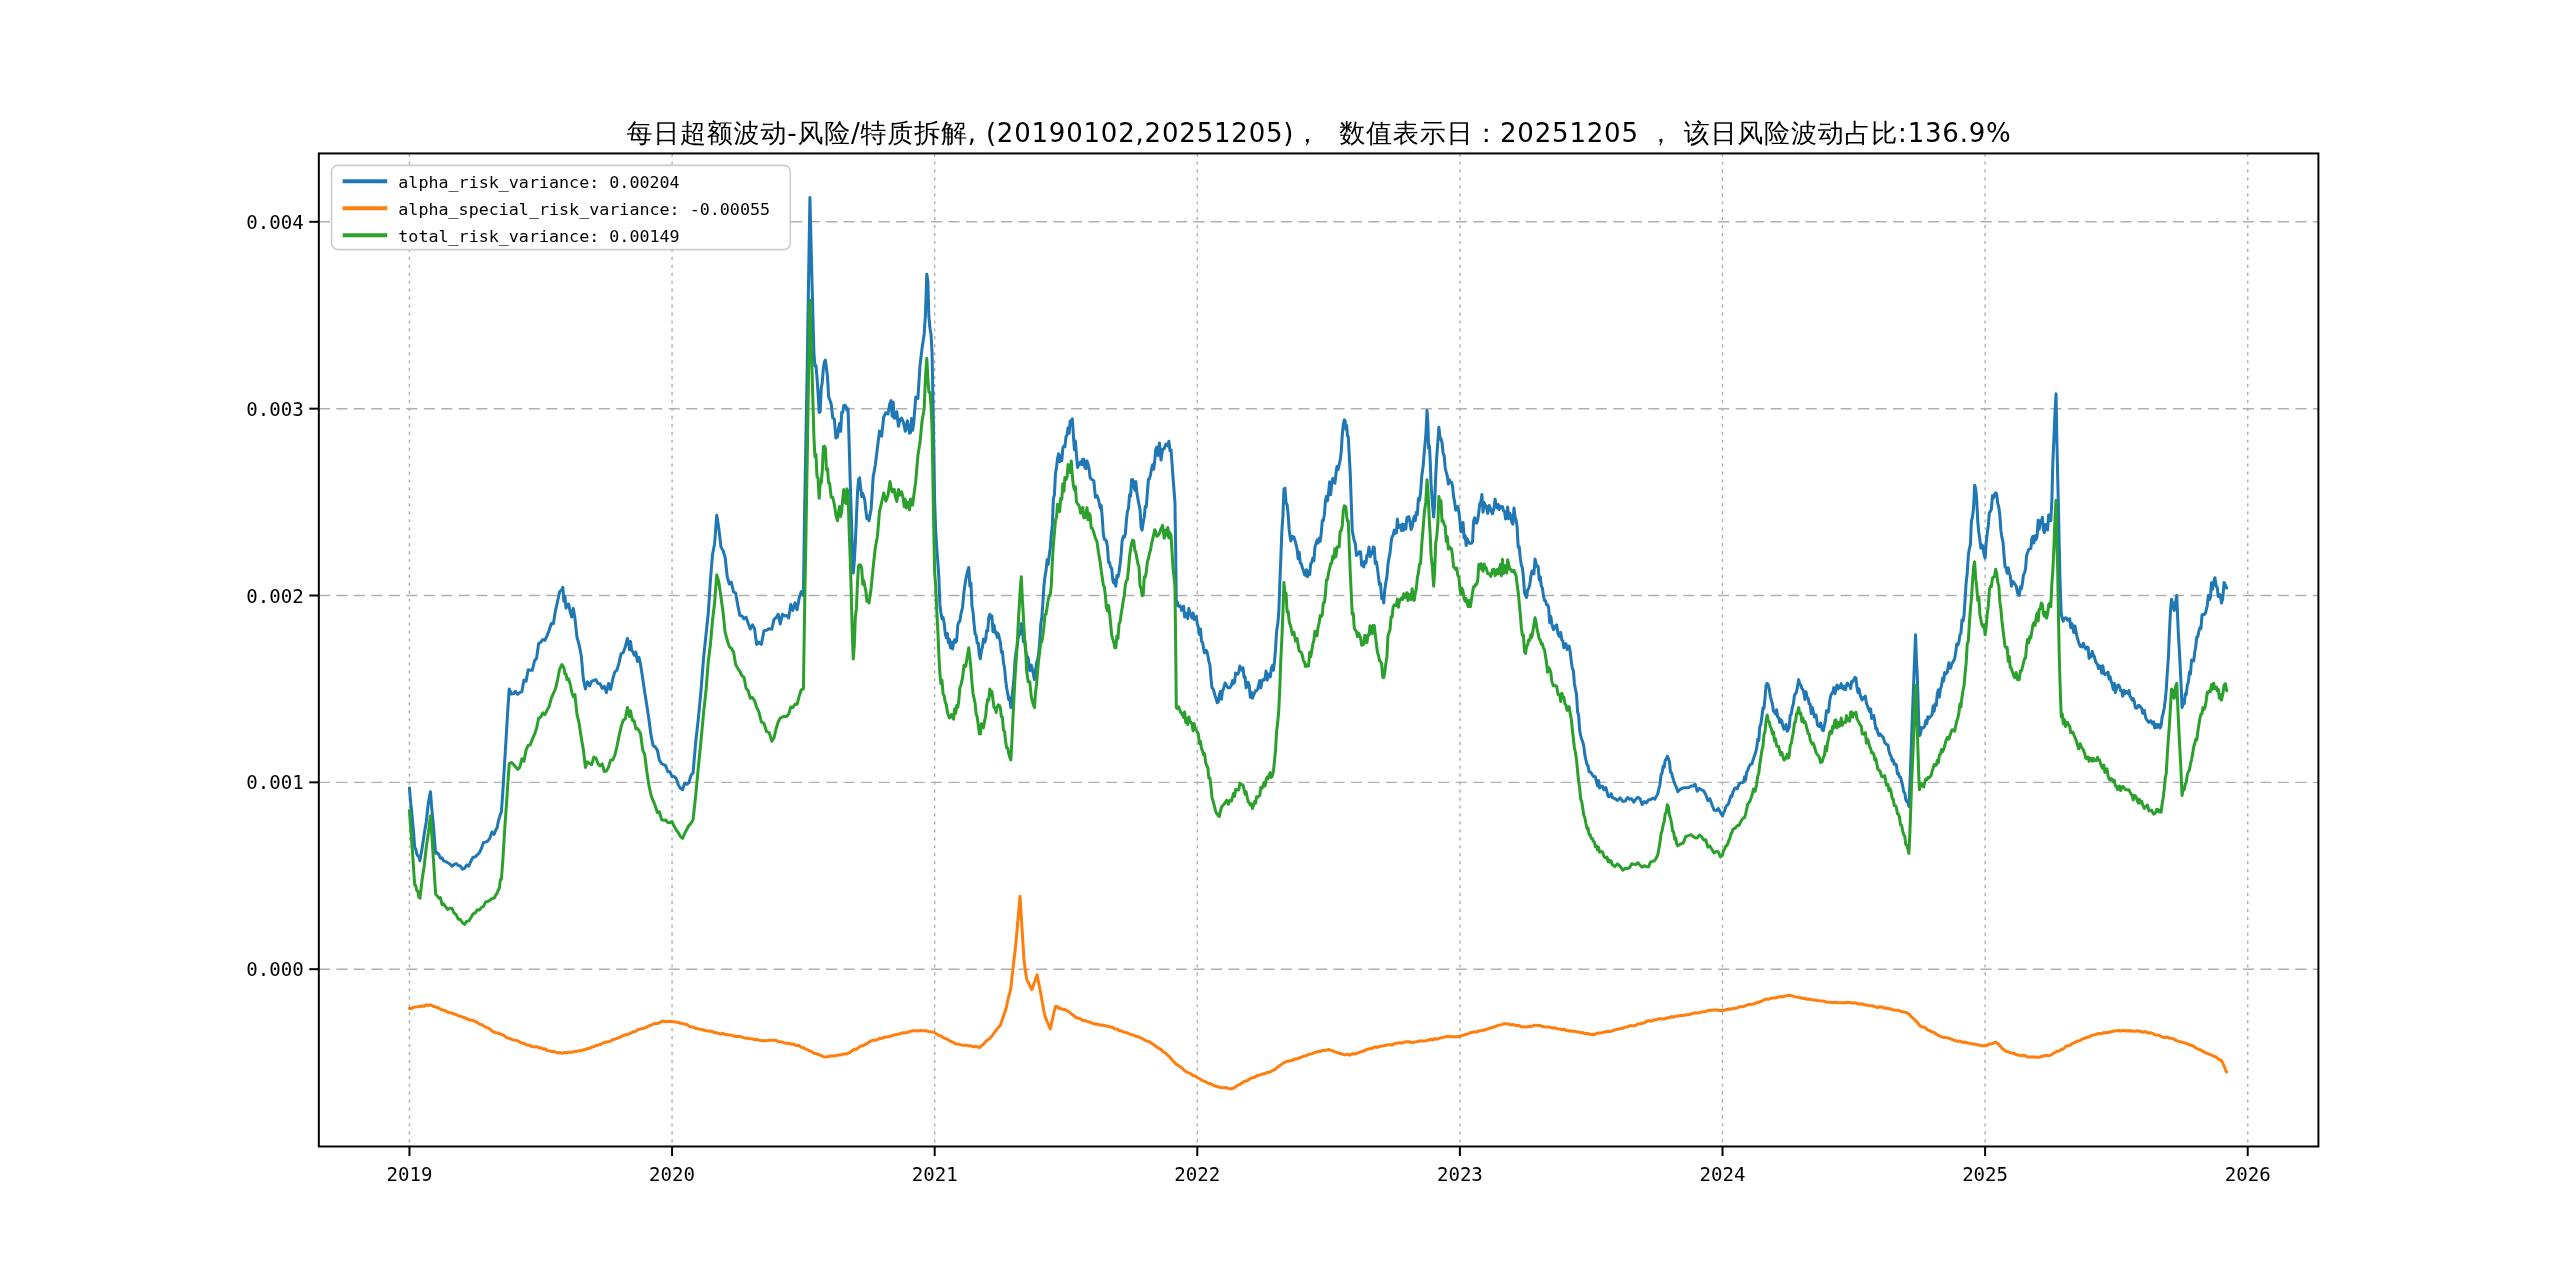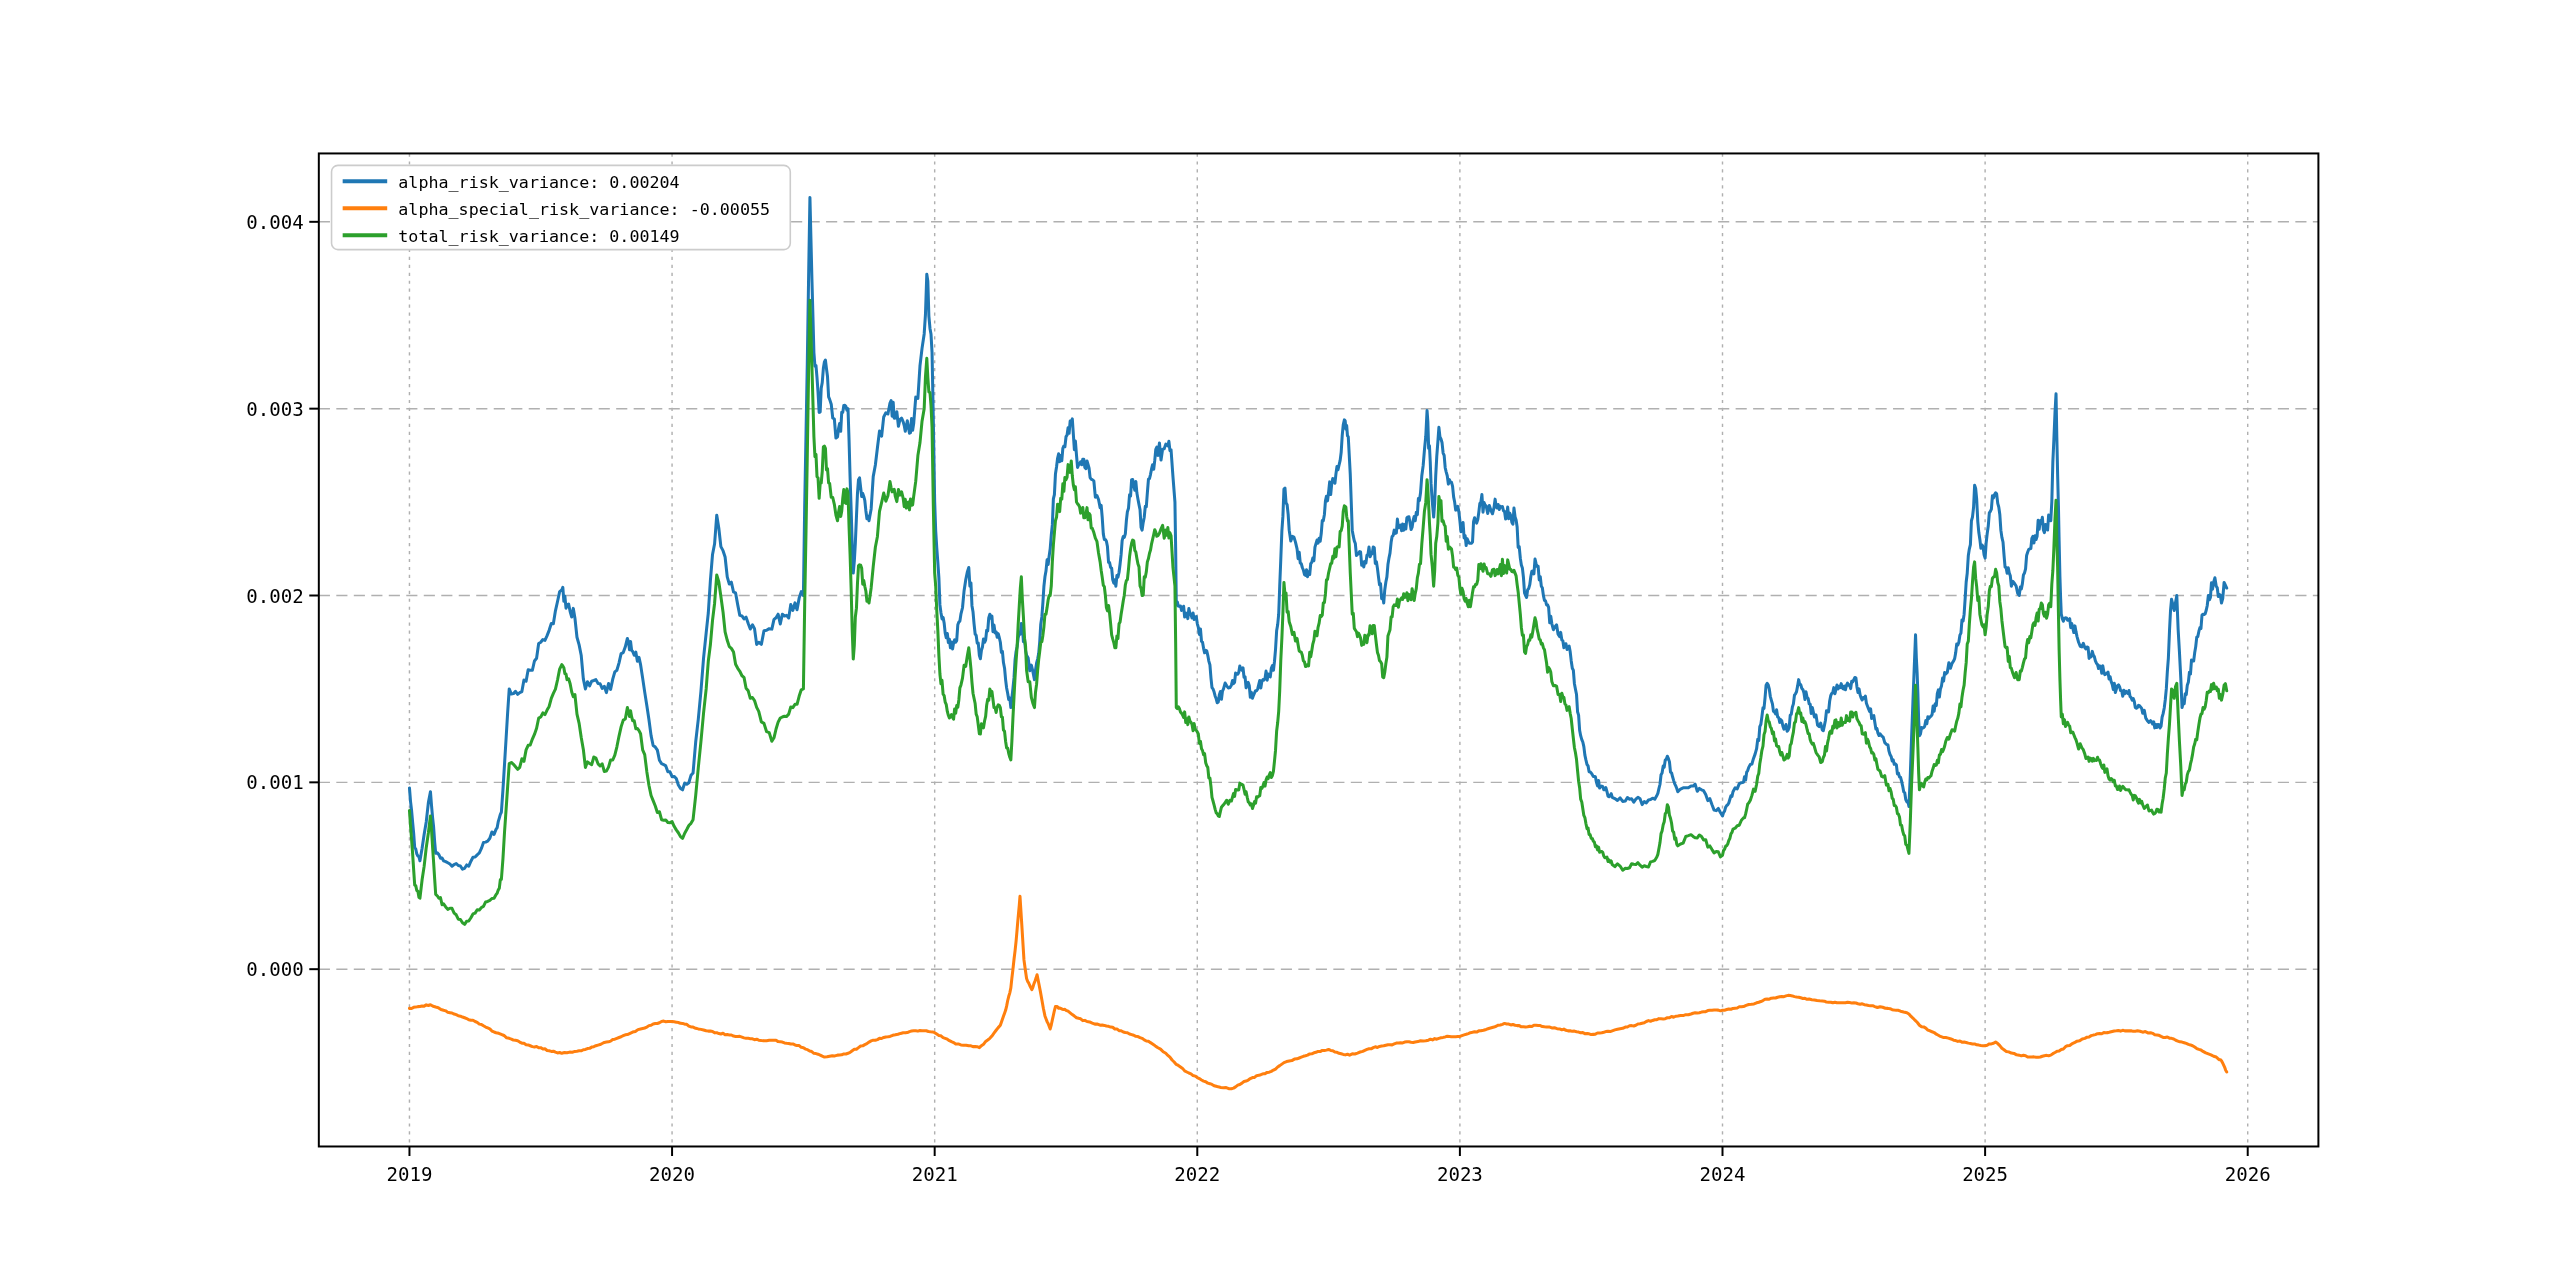--- a/index.html
+++ b/index.html
@@ -22,20 +22,21 @@
   }
   svg { position:absolute; left:0; top:0; }
   text { font-family: "DejaVu Sans Mono", monospace; fill:#000000; }
   .tick-label { font-size: 24px; }
   .legend-text { font-size: 21px; }
 </style>
 </head>
 <body>
 
 <div class="figure">
+  <div class="chart-title">每日超额波动-风险/特质拆解, (20190102,20251205)，  数值表示日：20251205 ， 该日风险波动占比:136.9%</div>
 
   <svg width="2576" height="1288" viewBox="0 0 3240 1620">
     <g id="grid-layer">
         <line x1="401" x2="2916" y1="1219" y2="1219" stroke="#b0b0b0" stroke-width="1.8" stroke-dasharray="14 8"></line>
         <line x1="401" x2="2916" y1="984" y2="984" stroke="#b0b0b0" stroke-width="1.8" stroke-dasharray="14 8"></line>
         <line x1="401" x2="2916" y1="749" y2="749" stroke="#b0b0b0" stroke-width="1.8" stroke-dasharray="14 8"></line>
         <line x1="401" x2="2916" y1="514" y2="514" stroke="#b0b0b0" stroke-width="1.8" stroke-dasharray="14 8"></line>
         <line x1="401" x2="2916" y1="279" y2="279" stroke="#b0b0b0" stroke-width="1.8" stroke-dasharray="14 8"></line>
         <line x1="515" x2="515" y1="193" y2="1442" stroke="#b0b0b0" stroke-width="1.8" stroke-dasharray="4 6"></line>
         <line x1="845.3" x2="845.3" y1="193" y2="1442" stroke="#b0b0b0" stroke-width="1.8" stroke-dasharray="4 6"></line>

